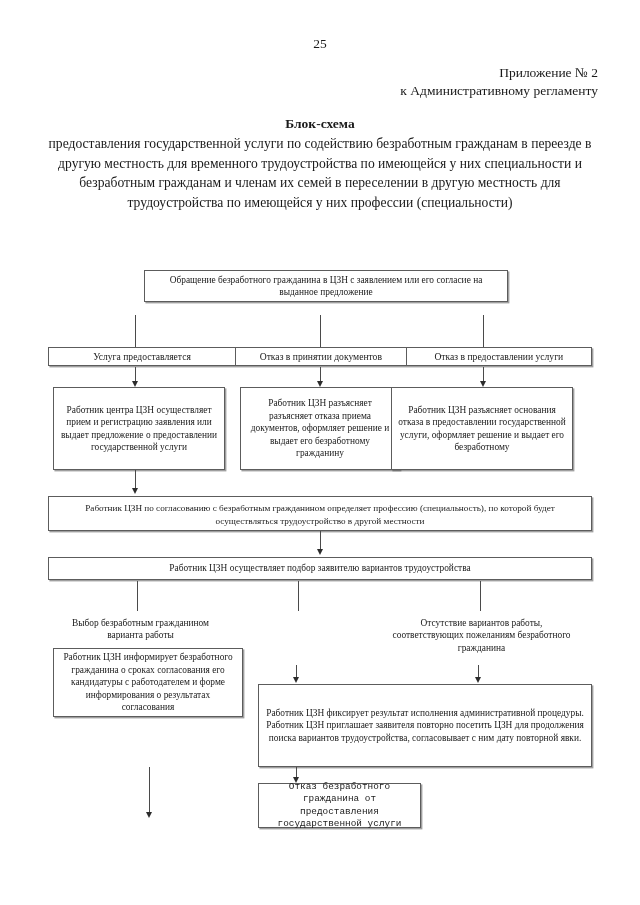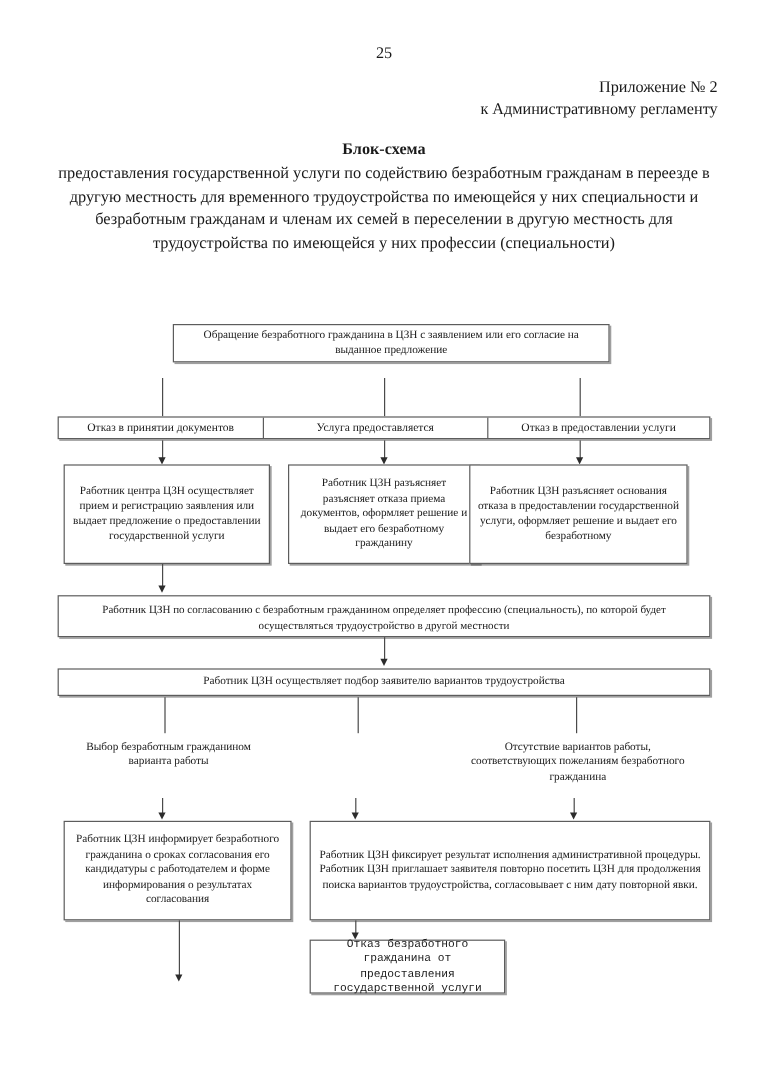--- a/index.html
+++ b/index.html
@@ -131,22 +131,22 @@
 
   <div class="node" style="left:144px; top:234px; width:364px; height:32px;margin-top:36px;">
     <span>Обращение безработного гражданина в ЦЗН с заявлением или его согласие на выданное предложение</span>
   </div>
 
   <div class="vline" style="left:135px; top:315px; height:32px;"></div>
   <div class="vline" style="left:320px; top:315px; height:32px;"></div>
   <div class="vline" style="left:483px; top:315px; height:32px;"></div>
 
   <div class="hdr-row" style="left:48px; top:347px; width:544px; height:19px;">
+    <div class="hdr-cell" style="width:34.5%;">Услуга предоставляется</div>
     <div class="hdr-cell" style="width:31.5%;">Отказ в принятии документов</div>
-    <div class="hdr-cell" style="width:34.5%;">Услуга предоставляется</div>
     <div class="hdr-cell" style="width:34%;">Отказ в предоставлении услуги</div>
   </div>
 
   <div class="vline" style="left:135px; top:367px; height:16px;"></div>
   <div class="arrowhead" style="left:132px; top:381px;"></div>
   <div class="vline" style="left:320px; top:367px; height:16px;"></div>
   <div class="arrowhead" style="left:317px; top:381px;"></div>
   <div class="vline" style="left:483px; top:367px; height:16px;"></div>
   <div class="arrowhead" style="left:480px; top:381px;"></div>
 
@@ -185,21 +185,21 @@
     <span>Отсутствие вариантов работы, соответствующих пожеланиям безработного гражданина</span>
   </div>
 
   <div class="vline" style="left:135px; top:665px; height:14px;"></div>
   <div class="arrowhead" style="left:132px; top:677px;"></div>
   <div class="vline" style="left:296px; top:665px; height:14px;"></div>
   <div class="arrowhead" style="left:293px; top:677px;"></div>
   <div class="vline" style="left:478px; top:665px; height:14px;"></div>
   <div class="arrowhead" style="left:475px; top:677px;"></div>
 
-  <div class="node" style="left:53px; top:684px; width:190px; height:83px;">
+  <div class="node" style="left:53px; top:648px; width:190px; height:69px;">
     <span>Работник ЦЗН информирует безработного гражданина о сроках согласования его кандидатуры с работодателем и форме информирования о результатах согласования</span>
   </div>
 
   <div class="node" style="left:258px; top:684px; width:334px; height:83px; white-space:pre-line;">
     <span>Работник ЦЗН фиксирует результат исполнения административной процедуры.
 Работник ЦЗН приглашает заявителя повторно посетить ЦЗН для продолжения поиска вариантов трудоустройства, согласовывает с ним дату повторной явки.</span>
   </div>
 
   <div class="vline" style="left:149px; top:767px; height:47px;"></div>
   <div class="arrowhead" style="left:146px; top:812px;"></div>

